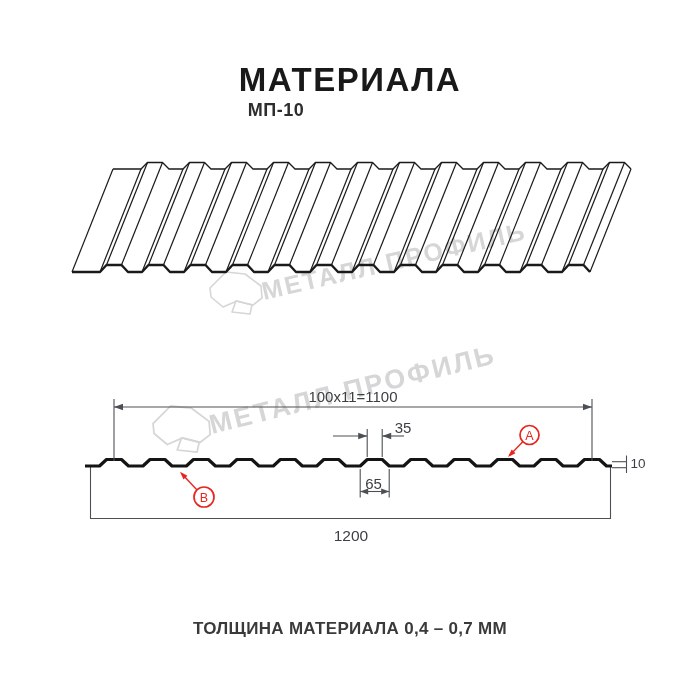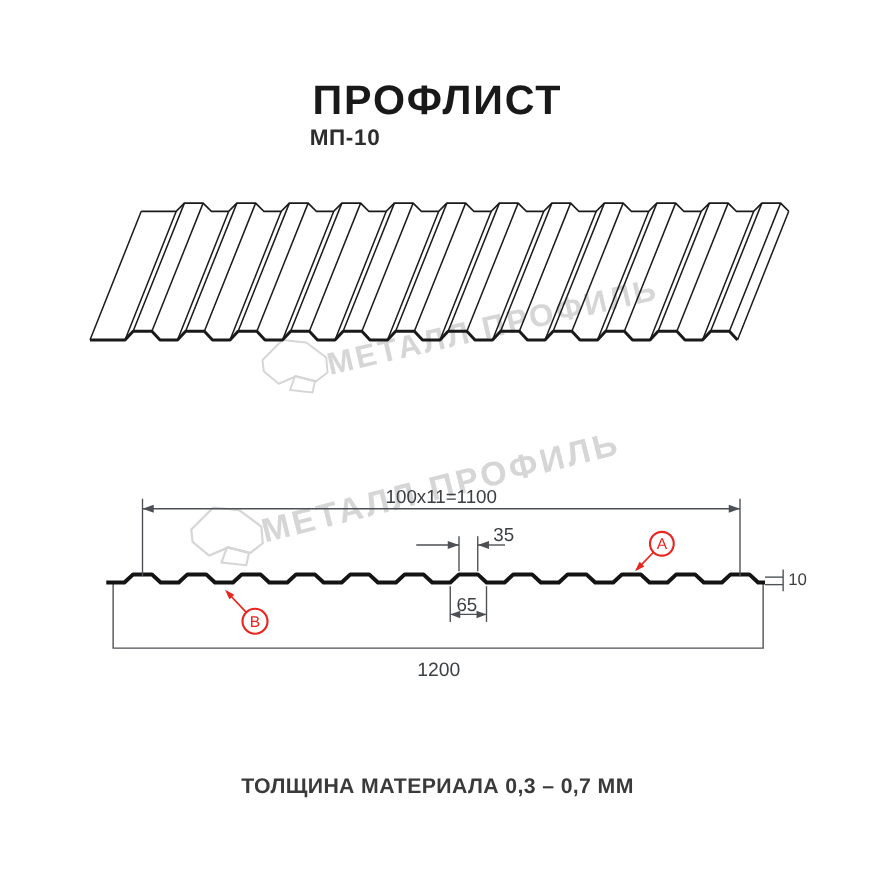--- a/index.html
+++ b/index.html
@@ -23,21 +23,21 @@
   .dim-text-big{font-size:15.5px;fill:var(--dimtext);}
   .red-line{stroke:var(--red);stroke-width:1.4;fill:none;}
   .red-circle{stroke:var(--red);stroke-width:1.7;fill:none;}
   .red-text{font-size:12.5px;fill:var(--red);}
   .wm-text{font-weight:bold;fill:var(--wm);}
   .wm-logo{stroke:var(--wm);fill:none;stroke-width:1.6;stroke-linejoin:round;}
 </style>
 </head>
 <body style="--red: #e8251f; --ink: #1a1a1a; --dim: #4c5055; --dimtext: #3d4043; --wm: #d6d6d6;">
 
-<div class="title">ПРОФЛИСТ</div>
+<div class="title">МАТЕРИАЛА</div>
 <div class="subtitle">МП-10</div>
 
 <svg width="700" height="700" viewBox="0 0 700 700">
 
   <g id="wm1">
     <g id="wm1-logo">
         <g transform="translate(210 272) scale(1)">
           <polygon points="0,16 16,0 35,2 51,14 52,26 43,33 27,29 13,35 1,25" class="wm-logo" stroke-width="1.6"></polygon>
           <polygon points="26,29 42,33 40,42 22,40" class="wm-logo" stroke-width="1.6"></polygon>
         </g>
@@ -136,13 +136,13 @@
       <line x1="522.8" y1="441.8" x2="509.5" y2="455.5" class="red-line"></line>
       <polygon points="508,457 511.64646125735436,449.3846654506441 515.5154056731202,453.15179553967926" fill="#e8251f"></polygon>
       <circle cx="204" cy="497" r="10" class="red-circle"></circle>
       <line x1="196.8" y1="489.7" x2="182" y2="474" class="red-line"></line>
       <polygon points="180,471.8 187.44350138943625,475.7855096368546 183.5060590192567,479.4809862747885" fill="#e8251f"></polygon>
     </g>
   <text class="red-text" x="529.5" y="439.5" text-anchor="middle">A</text>
   <text class="red-text" x="204" y="501.5" text-anchor="middle">B</text>
 </svg>
 
-<div class="footer">ТОЛЩИНА МАТЕРИАЛА 0,3 – 0,7 ММ</div>
+<div class="footer">ТОЛЩИНА МАТЕРИАЛА 0,4 – 0,7 ММ</div>
 
 </body></html>

